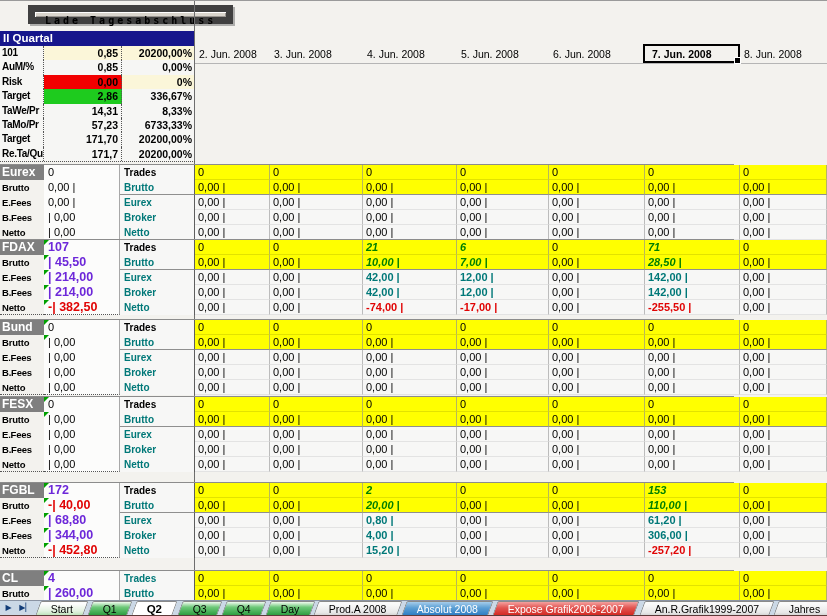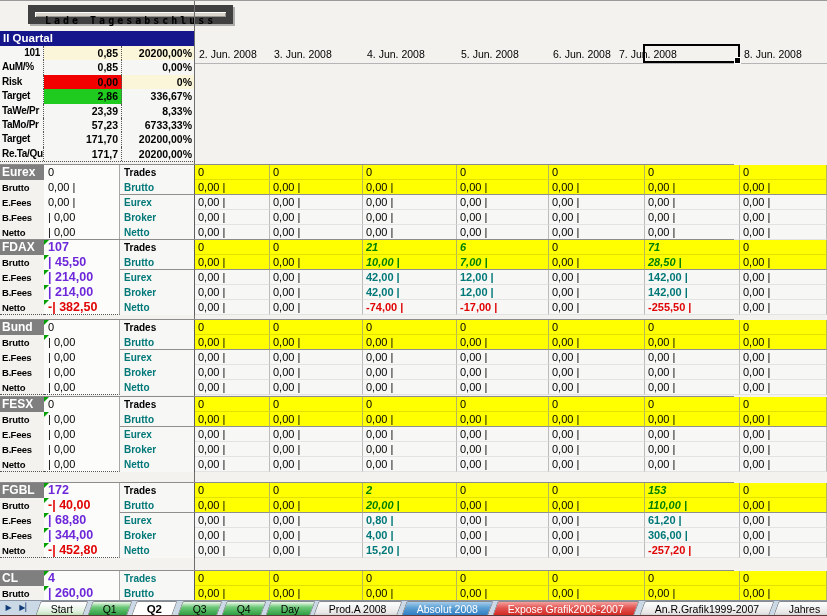--- a/index.html
+++ b/index.html
@@ -13,21 +13,21 @@
     font-family:"DejaVu Sans Mono",monospace;font-size:10px;font-weight:bold;letter-spacing:3px;
     line-height:17px;color:#000;cursor:pointer;white-space:nowrap;}
 
   
   .q-title{position:absolute;left:0;top:30px;width:195px;height:32px;background:#16168c;
     color:#fff;font-weight:bold;font-size:11.5px;line-height:15px;padding-left:3px;box-sizing:border-box;}
   #quartal-rows{position:absolute;left:0;top:45px;width:195px;height:115px;display:grid;
     grid-template-columns:44px 78px 73px;grid-auto-rows:1fr;background:#f6f6f4;}
   .q-cell{font-size:10px;line-height:14px;white-space:nowrap;overflow:hidden;box-sizing:border-box;}
   .q-label{font-weight:bold;padding-left:2px;border-right:1px dotted #555;letter-spacing:-0.3px;}
-  .q-label.ra{text-align:right;padding-right:3px;}
+  .q-label.ra{text-align:left;padding-right:3px;}
   .q-val{font-weight:bold;font-size:10.5px;text-align:right;padding-right:3px;border-right:1px dotted #555;}
   .q-pct{border-right:none;}
   .bg-cream{background:#fbf6d9;}
   .bg-red{background:#f20000;}
   .bg-green{background:#1ecb1e;}
   .bg-none{background:transparent;}
 
   
   #date-row{position:absolute;left:0;top:0;width:827px;height:62px;}
   .date-cell{position:absolute;top:45px;height:16px;font-size:10.5px;line-height:16px;color:#000;white-space:nowrap;}
@@ -93,21 +93,21 @@
       <div class="q-cell q-label">AuM/%</div>
       <div class="q-cell q-val bg-none">0,85</div>
       <div class="q-cell q-val q-pct bg-none">0,00%</div>
       <div class="q-cell q-label">Risk</div>
       <div class="q-cell q-val bg-red">0,00</div>
       <div class="q-cell q-val q-pct bg-cream">0%</div>
       <div class="q-cell q-label">Target</div>
       <div class="q-cell q-val bg-green">2,86</div>
       <div class="q-cell q-val q-pct bg-none">336,67%</div>
       <div class="q-cell q-label">TaWe/Pr</div>
-      <div class="q-cell q-val bg-none">23,39</div>
+      <div class="q-cell q-val bg-none">14,31</div>
       <div class="q-cell q-val q-pct bg-none">8,33%</div>
       <div class="q-cell q-label">TaMo/Pr</div>
       <div class="q-cell q-val bg-none">57,23</div>
       <div class="q-cell q-val q-pct bg-none">6733,33%</div>
       <div class="q-cell q-label">Target</div>
       <div class="q-cell q-val bg-none">171,70</div>
       <div class="q-cell q-val q-pct bg-none">20200,00%</div>
       <div class="q-cell q-label">Re.Ta/Quar</div>
       <div class="q-cell q-val bg-none">171,7</div>
       <div class="q-cell q-val q-pct bg-none">20200,00%</div>
@@ -116,21 +116,21 @@
   <div class="v-split"></div>
   <div class="h-grid-top"></div>
   <div class="dotline"></div>
 
   <div id="date-row">
       <div class="date-cell" style="left: 199px;">2. Jun. 2008</div>
       <div class="date-cell" style="left: 274px;">3. Jun. 2008</div>
       <div class="date-cell" style="left: 367px;">4. Jun. 2008</div>
       <div class="date-cell" style="left: 461px;">5. Jun. 2008</div>
       <div class="date-cell" style="left: 553px;">6. Jun. 2008</div>
-      <div class="date-cell" style="left: 619px;">7. Jun. 2008</div>
+      <div class="date-cell" style="left: 652px; font-weight: bold;">7. Jun. 2008</div>
       <div class="date-cell" style="left: 744px;">8. Jun. 2008</div>
       <div class="sel-box" style="left: 643px; top: 43px; width: 97px; height: 19px;">
         <div class="sel-handle"></div>
       </div>
     </div>
   <div id="blocks">
       <div class="block" style="top: 163px;">
         <div class="cell c-ins">Eurex</div>
         <div class="cell c-sum s-k">0</div>
         <div class="cell c-mid c-midblack">Trades</div>

